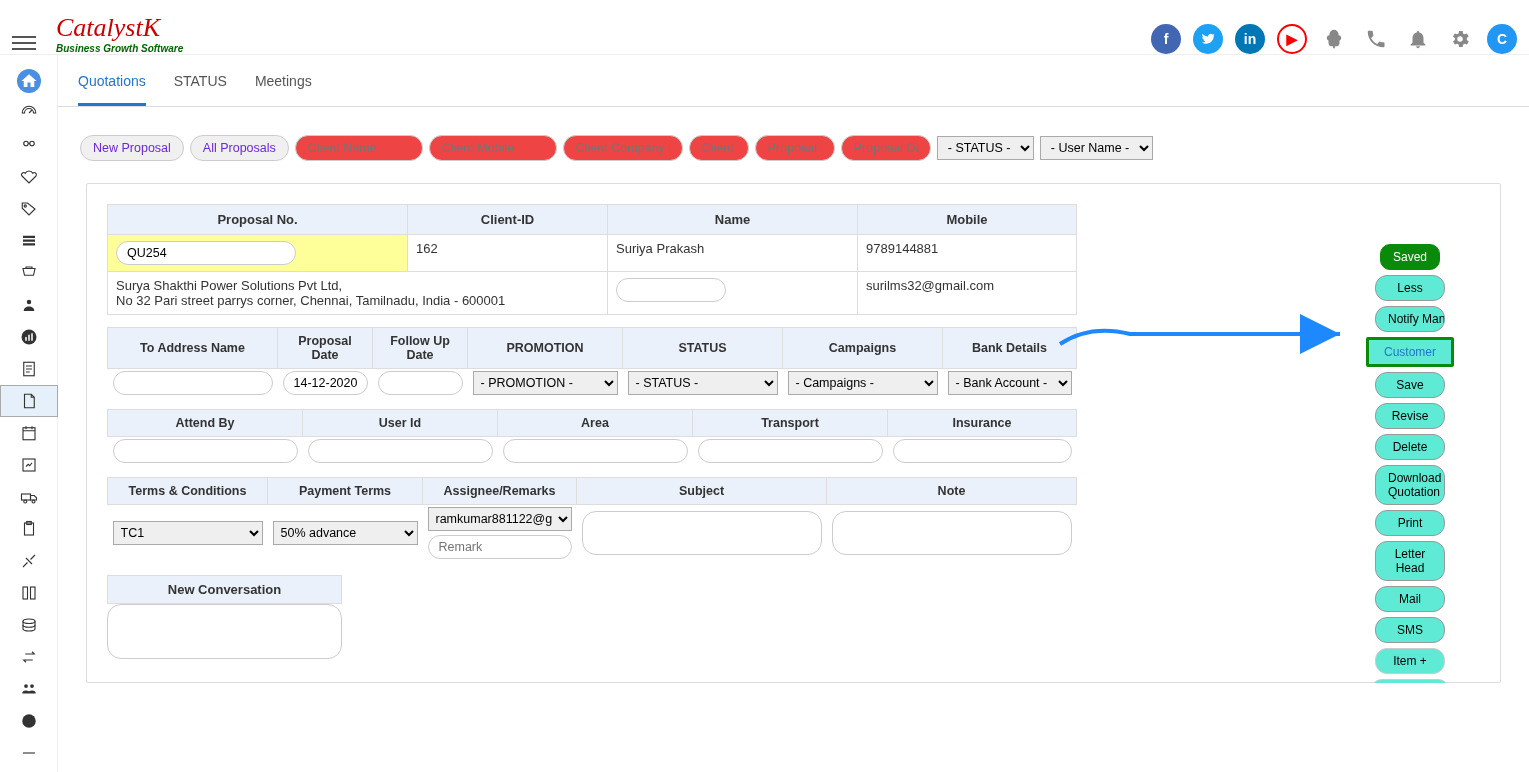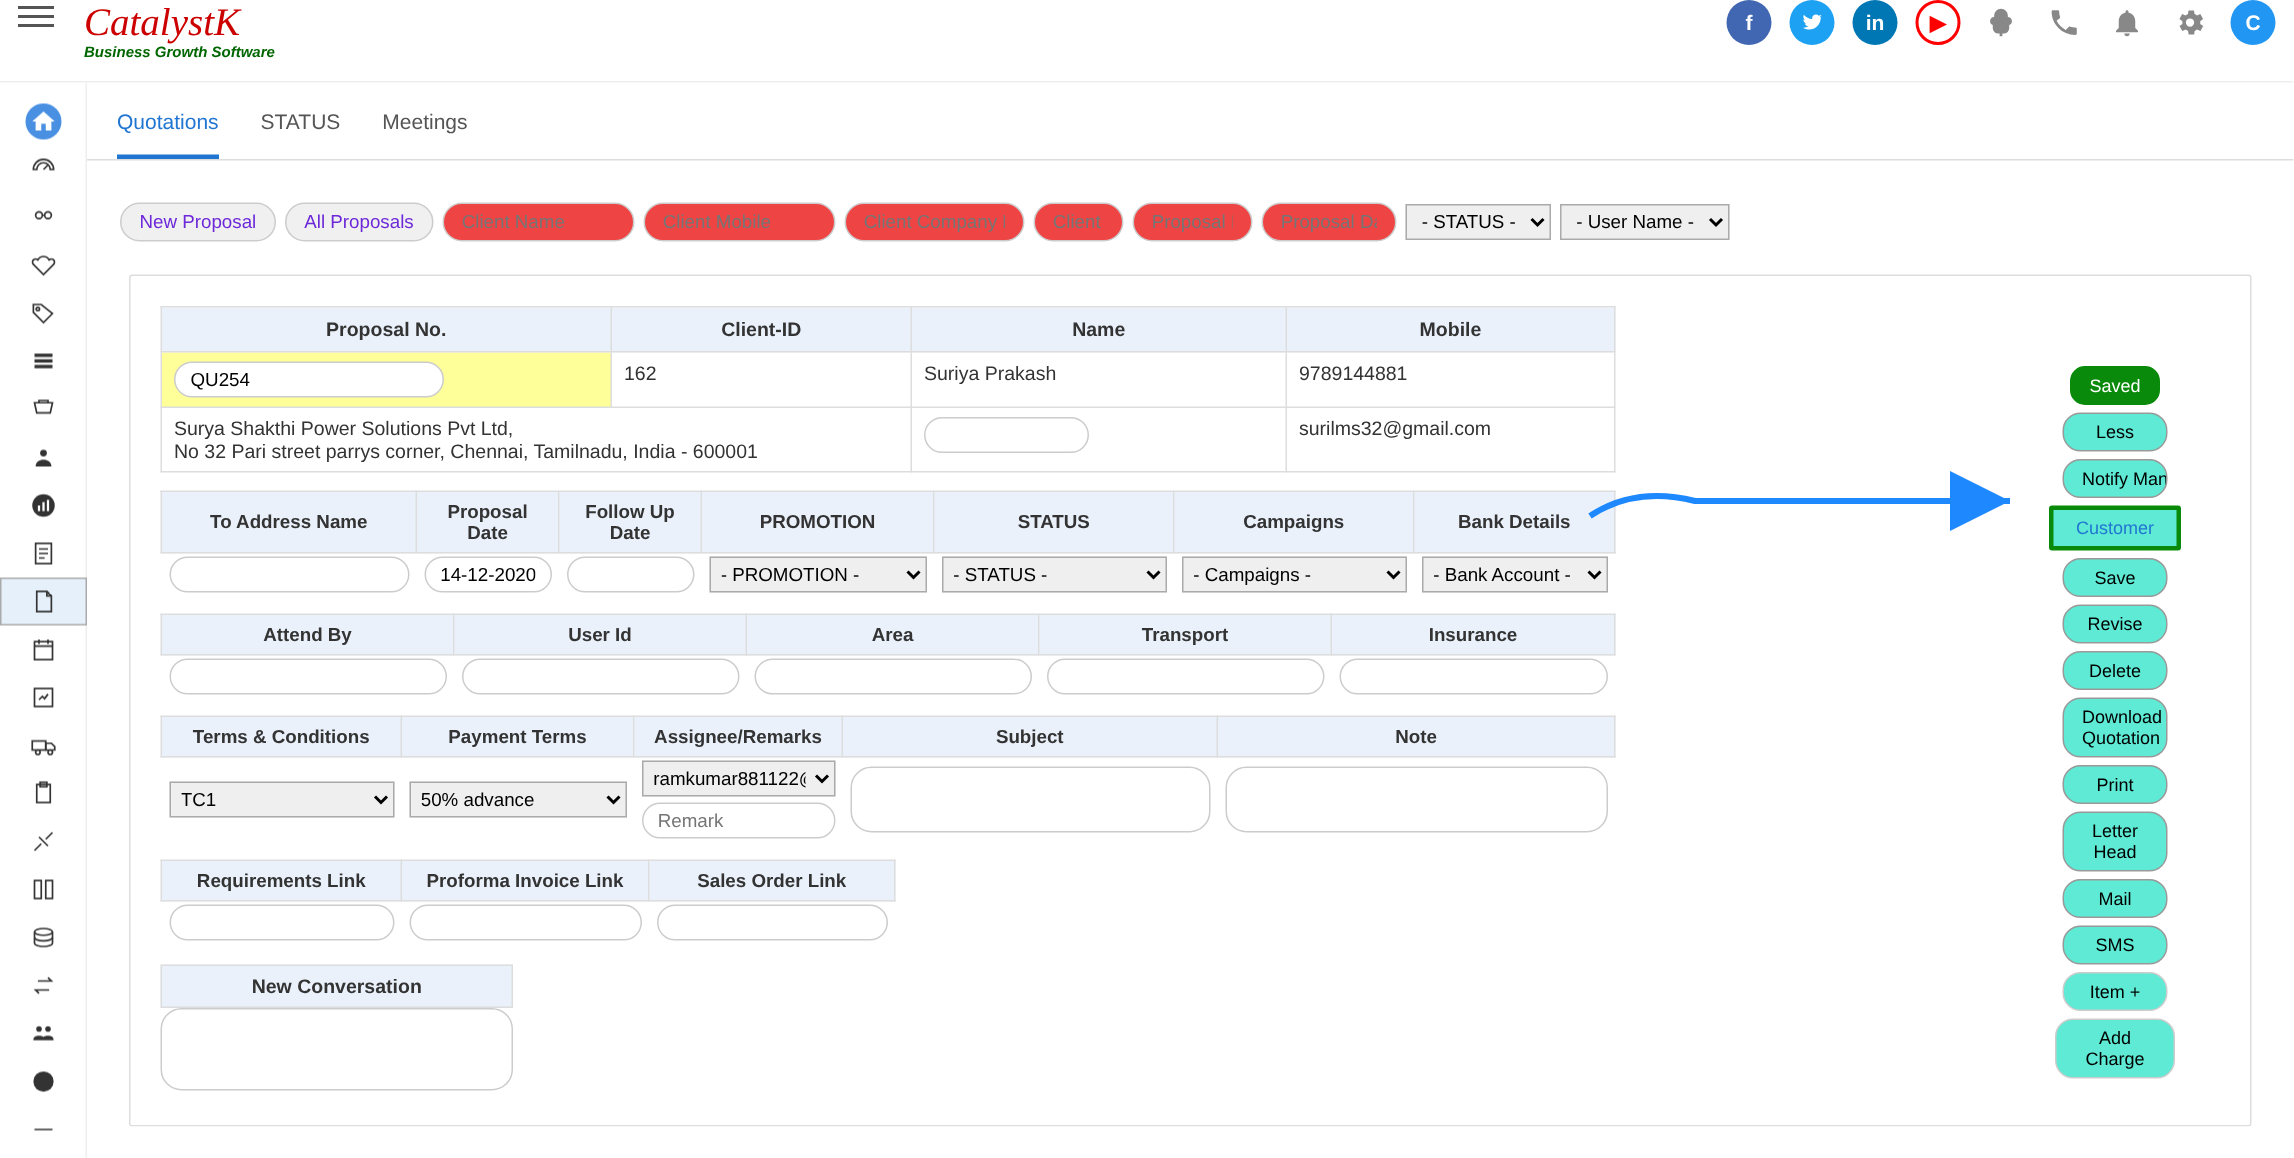--- a/index.html
+++ b/index.html
@@ -1,18 +1,18 @@
 <!DOCTYPE html>
 <html><head>
 <meta charset="utf-8">
 <style>
 * { box-sizing: border-box; margin: 0; padding: 0; }
 body { font-family: Arial, sans-serif; font-size: 13px; color: #333; background: #fff; }
 
-.topbar { height: 55px; display: flex; align-items: flex-start; padding: 0 12px; border-bottom: 1px solid #eee; }
+.topbar { height: 55px; display: flex; align-items: flex-end; padding: 0 12px; border-bottom: 1px solid #eee; }
 .hamburger { width: 24px; margin-right: 20px; cursor: pointer; }
 .hamburger div { height: 2px; background: #555; margin: 4px 0; }
 .logo { }
 .logo-title { font-family: 'Times New Roman', serif; font-size: 26px; color: #c00; font-weight: 400; font-style: italic; }
 .logo-sub { font-size: 10px; color: #060; font-style: italic; font-weight: bold; }
 .topbar-spacer { flex: 1; }
 .top-icons { display: flex; gap: 12px; align-items: center; }
 .top-icon { width: 30px; height: 30px; border-radius: 50%; display: inline-flex; align-items: center; justify-content: center; color: #fff; font-weight: bold; font-size: 14px; }
 .ic-fb { background: #4267B2; }
 .ic-tw { background: #1DA1F2; }
@@ -347,51 +347,37 @@
         <td><input class="pill-input" style=""></td>
       </tr>
     </tbody>
       </table>
 
     <table class="sub-table">
       <tbody>
           <tr>
         <th style="width:160px">Terms &amp; Conditions</th>
         <th style="width:155px">Payment Terms</th>
-        <th style="width:139px">Assignee/Remarks</th>
+        <th style="width:154px">Assignee/Remarks</th>
         <th style="width:250px">Subject</th>
         <th>Note</th>
       </tr>
       <tr class="noborder-row">
         <td><select><option>TC1</option></select></td>
         <td><select><option>50% advance</option></select></td>
         <td>
           <select style="margin-bottom:4px"><option>ramkumar881122@gmai</option></select>
           <input class="pill-input" placeholder="Remark" style="">
         </td>
         <td><input class="pill-input" style="height: 44px;"></td>
         <td><input class="pill-input" style="height: 44px;"></td>
       </tr>
     </tbody>
       </table>
 
-    <table class="sub-table" style="width:490px">
-      <tbody>
-          <tr>
-        <th style="width:160px">Requirements Link</th>
-        <th style="width:165px">Proforma Invoice Link</th>
-        <th>Sales Order Link</th>
-      </tr>
-      <tr class="noborder-row">
-        <td><input class="pill-input" style=""></td>
-        <td><input class="pill-input" style=""></td>
-        <td><input class="pill-input" style=""></td>
-      </tr>
-    </tbody>
-      </table>
 
     <div class="convo-box" style="margin-top:14px">
       <div class="hdr">New Conversation</div>
       <textarea style=""></textarea>
     </div>
 
     <div class="side-actions">
       <button class="btn saved">Saved</button>
       <button class="btn small">Less</button>
       <button class="btn small" style="width:70px;white-space:nowrap;overflow:hidden">Notify Manager</button>

